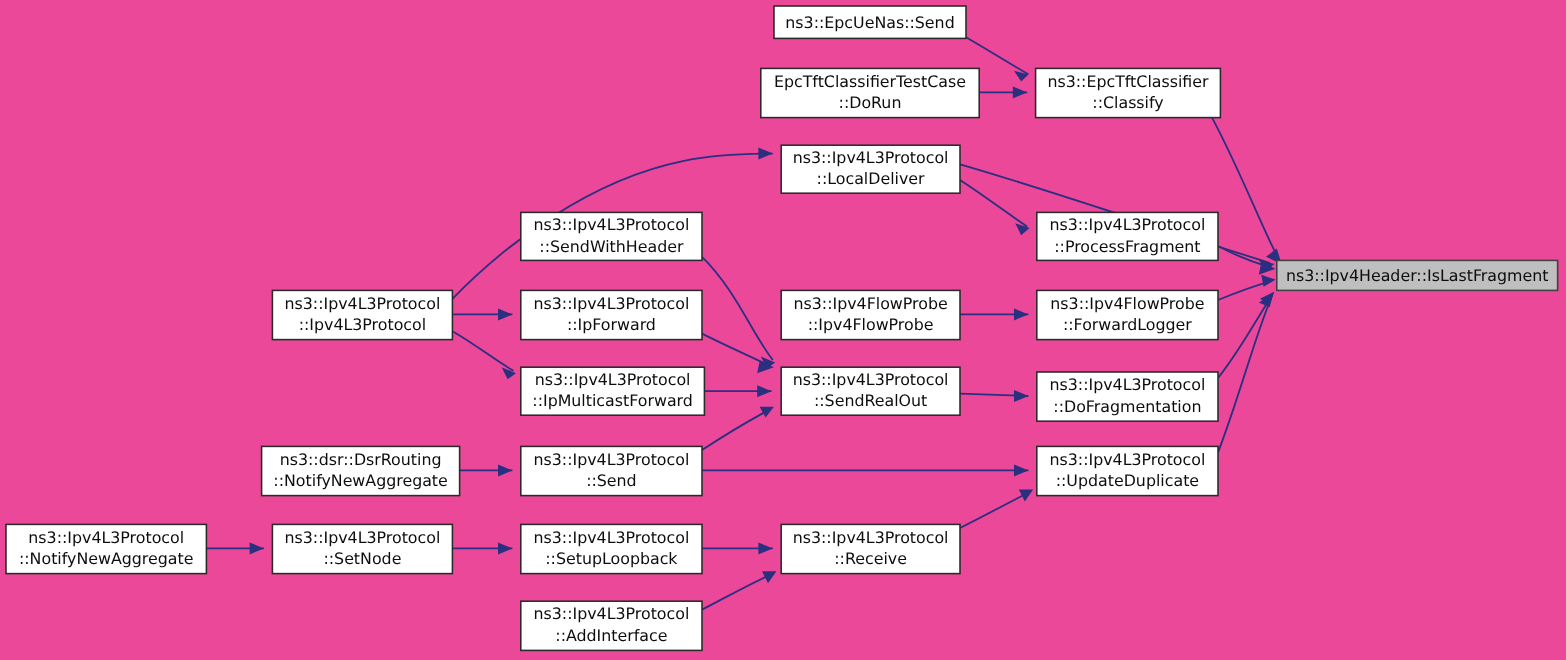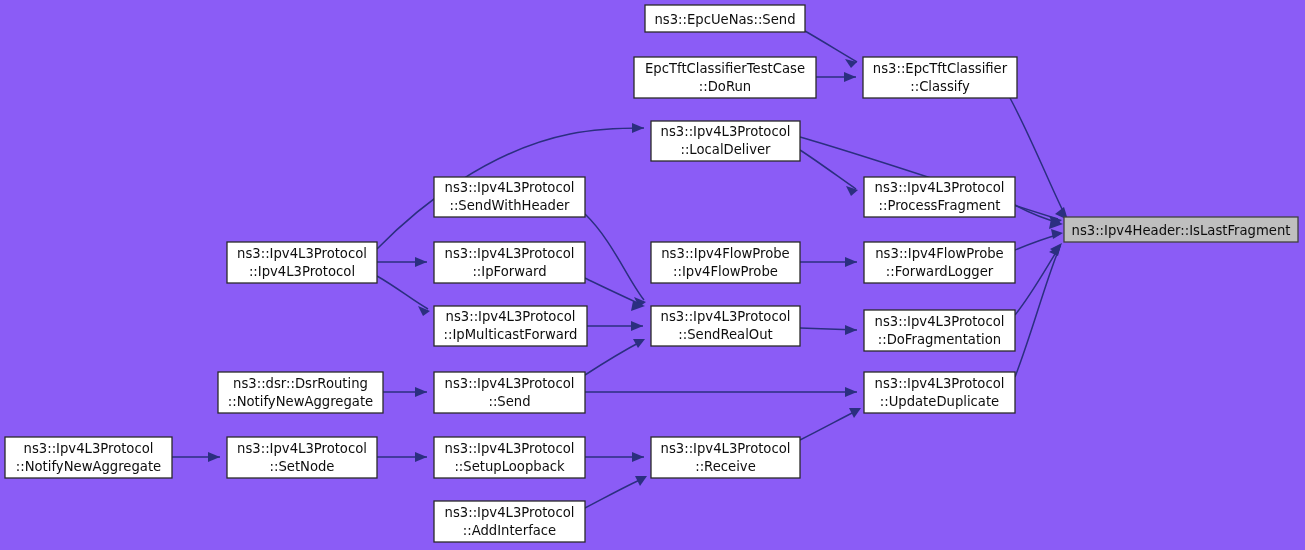--- a/index.html
+++ b/index.html
@@ -4,21 +4,21 @@
 <style>
   html, body {
     margin: 0;
     padding: 0;
     background: #ffffff;
   }
   #canvas-wrap {
     position: relative;
     width: 1305px;
     height: 550px;
-    background: #8b5cf6;
+    background: #ec4899;
     overflow: hidden;
   }
   svg.graph {
     display: block;
     width: 1305px;
     height: 550px;
     font-family: "DejaVu Sans", "Liberation Sans", sans-serif;
   }
   .node-box {
     fill: #ffffff;

